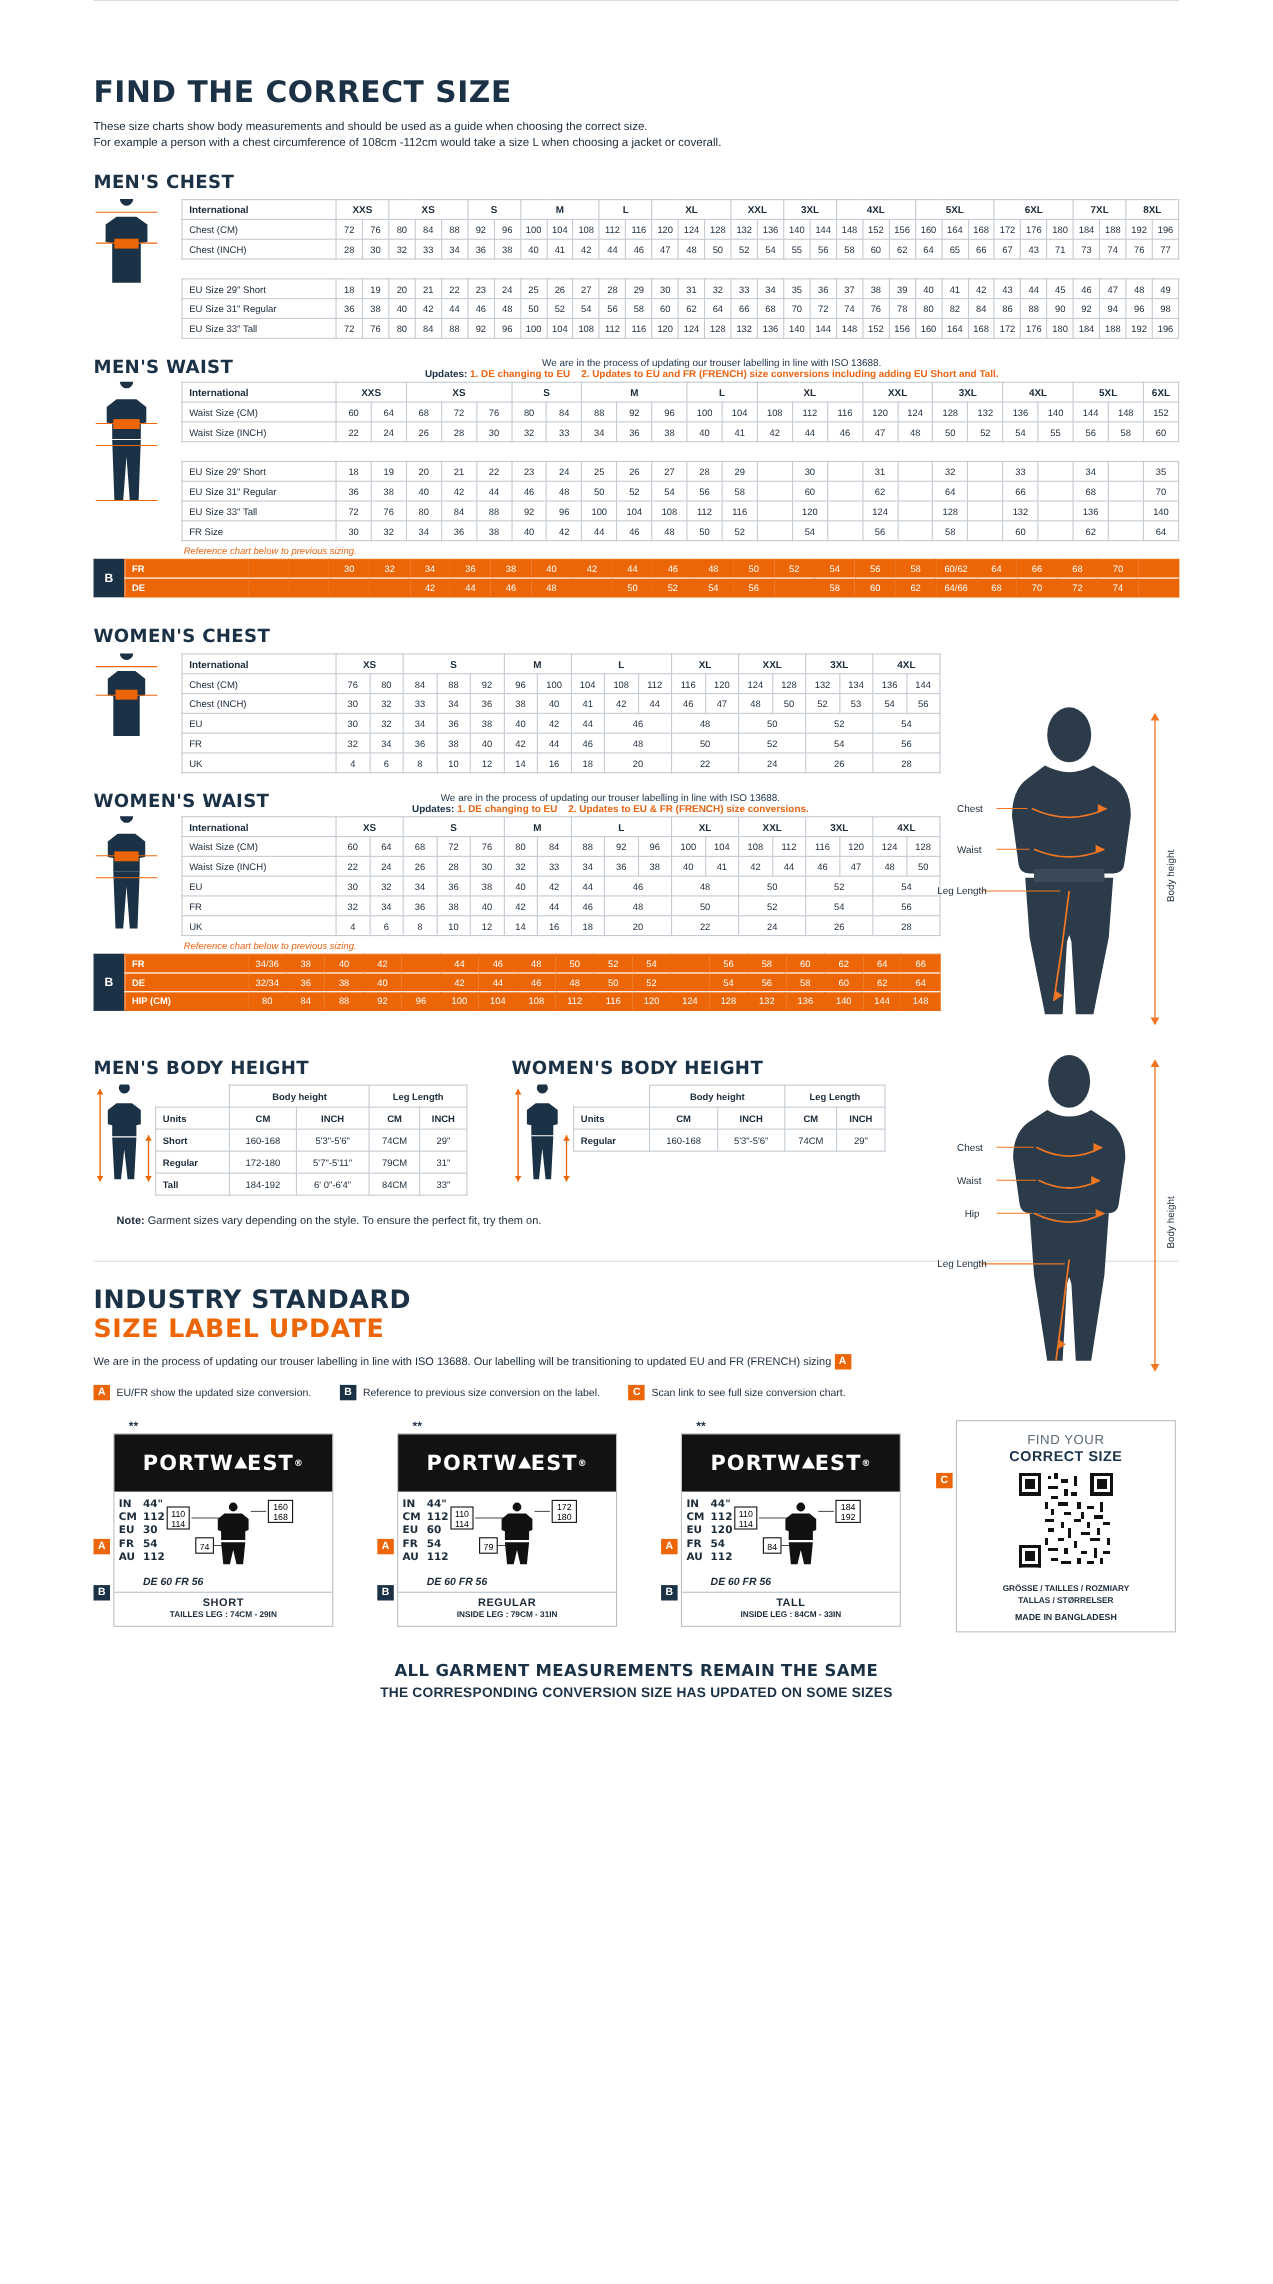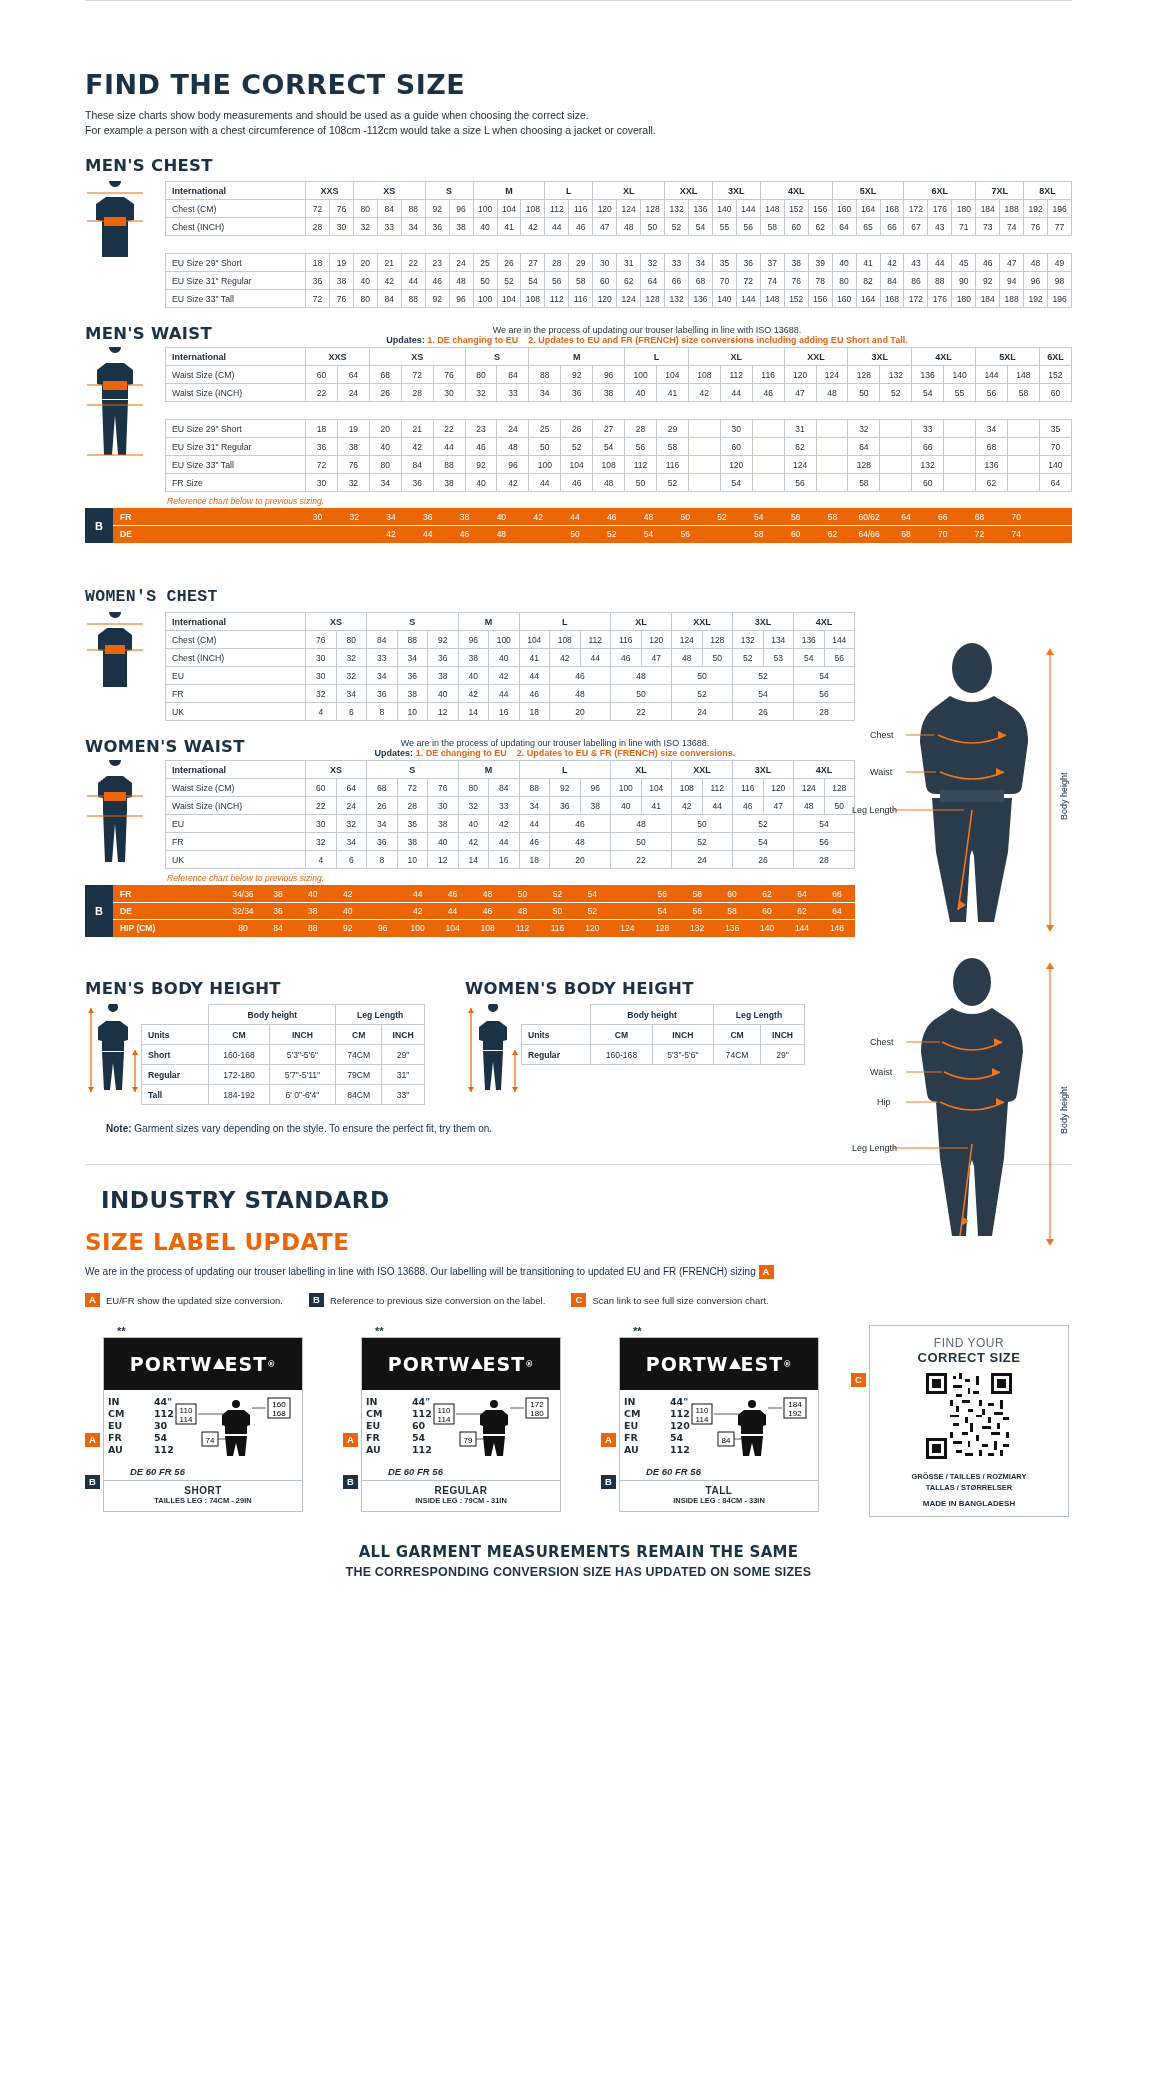--- a/index.html
+++ b/index.html
@@ -70,38 +70,38 @@
   .bh-col{flex:1;}
   table.bh{border-collapse:collapse;table-layout:fixed;}
   table.bh td{border:1px solid #c3cad1;font-size:8.6px;text-align:center;height:15px;padding:2px;}
   table.bh td.hd{font-weight:bold;}
   table.bh td.lbl{text-align:left;padding-left:6px;font-weight:bold;}
   .note-bottom{font-size:10px;margin:18px 0 0 0;padding-left:21px;}
   .note-bottom b{font-weight:bold;}
   
   .mannequins{position:absolute;right:85px;top:640px;width:250px;}
   
-  .ind-title{font-size:23px;font-weight:bold;color:#1b3146;letter-spacing:.5px;margin:16px;font-family:"DejaVu Sans", sans-serif;}
+  .ind-title{font-size:23px;font-weight:bold;color:#1b3146;letter-spacing:.5px;margin:0;font-family:"DejaVu Sans", sans-serif;}
   .ind-title2{font-size:23px;font-weight:bold;color:#ec6608;letter-spacing:.5px;margin:0 0 10px 0;font-family:"DejaVu Sans", sans-serif;}
   .ind-lead{font-size:10px;color:#1b2a38;margin:0 0 14px 0;}
   .chip{display:inline-block;background:#ec6608;color:#fff;font-weight:bold;font-size:9.5px;
         width:15px;height:14px;line-height:14px;text-align:center;vertical-align:middle;}
   .chip.navy{background:#1b3146;}
   .legend{display:flex;gap:26px;font-size:9.5px;align-items:center;margin-bottom:18px;}
   .legend .it{display:flex;gap:6px;align-items:center;}
   .labels{display:flex;gap:16px;align-items:flex-start;}
   .labelcard{position:relative;width:200px;}
   .stars{font-size:11px;color:#1b3146;font-weight:bold;margin-left:14px;}
   .lbl-box{border:1px solid #b9c0c6;background:#fff;}
   .lbl-top{background:#121212;height:52px;display:flex;align-items:center;justify-content:center;}
   .brandtxt{color:#fff;font-family:"DejaVu Sans", sans-serif;font-weight:bold;font-size:19px;letter-spacing:1px;display:flex;align-items:center;}
   .lbl-mid{display:flex;padding:6px 4px 2px 4px;}
   .lbl-codes{font-size:9.5px;line-height:12px;font-family:"DejaVu Sans", sans-serif;}
   .lbl-codes .r{display:flex;}
-  .lbl-codes .k{width:46px;font-weight:bold;}
+  .lbl-codes .k{width:22px;font-weight:bold;}
   .lbl-codes .v{font-weight:bold;}
   .lbl-de{font-size:9.5px;font-style:italic;font-weight:bold;padding:2px 0 3px 26px;}
   .lbl-foot{border-top:1px solid #b9c0c6;text-align:center;padding:4px 2px 6px 2px;}
   .lbl-foot .nm{font-size:10px;font-weight:bold;letter-spacing:.5px;}
   .lbl-foot .ln{font-size:7.5px;font-weight:bold;}
   .sidechip{position:absolute;left:-18px;background:#ec6608;color:#fff;font-weight:bold;font-size:9.5px;width:15px;height:14px;line-height:14px;text-align:center;}
   .sidechip.navy{background:#1b3146;}
   .qrcard{width:200px;border:1px solid #b9c0c6;text-align:center;padding:10px 8px 8px 8px;box-sizing:border-box;}
   .qr-t1{font-size:12px;color:#5d6a75;letter-spacing:.5px;}
   .qr-t2{font-size:13px;font-weight:bold;color:#1b3146;letter-spacing:.5px;margin-bottom:8px;}
@@ -603,21 +603,21 @@
               <td>68</td>
               <td>70</td>
               <td>72</td>
               <td>74</td>
               <td></td>
             </tr>
           </tbody>
       </table>
     </div>
 
-    <h2 class="sect" style="margin-top:44px;font-family:Liberation Mono, monospace;">WOMEN'S CHEST</h2>
+    <h2 class="sect" style="margin-top:26px;">WOMEN'S CHEST</h2>
     <div class="block" style="width:770px;">
       <div class="figcol">
         <svg class="figsvg" width="60" height="100" viewBox="0 0 60 100">
           <path d="M30 6 a6 6 0 1 1 .1 0 z" fill="#1b3146"></path>
           <path d="M22 16 h16 l9 7 v15 l-5 1 v36 h-24 v-36 l-5 -1 v-15 z" fill="#1b3146"></path>
           <rect x="20" y="33" width="20" height="9" fill="#ec6608"></rect>
           <line x1="2" y1="12" x2="58" y2="12" stroke="#ec6608" stroke-width="1"></line>
           <line x1="2" y1="38" x2="58" y2="38" stroke="#ec6608" stroke-width="1"></line>
         </svg>
       </div>

